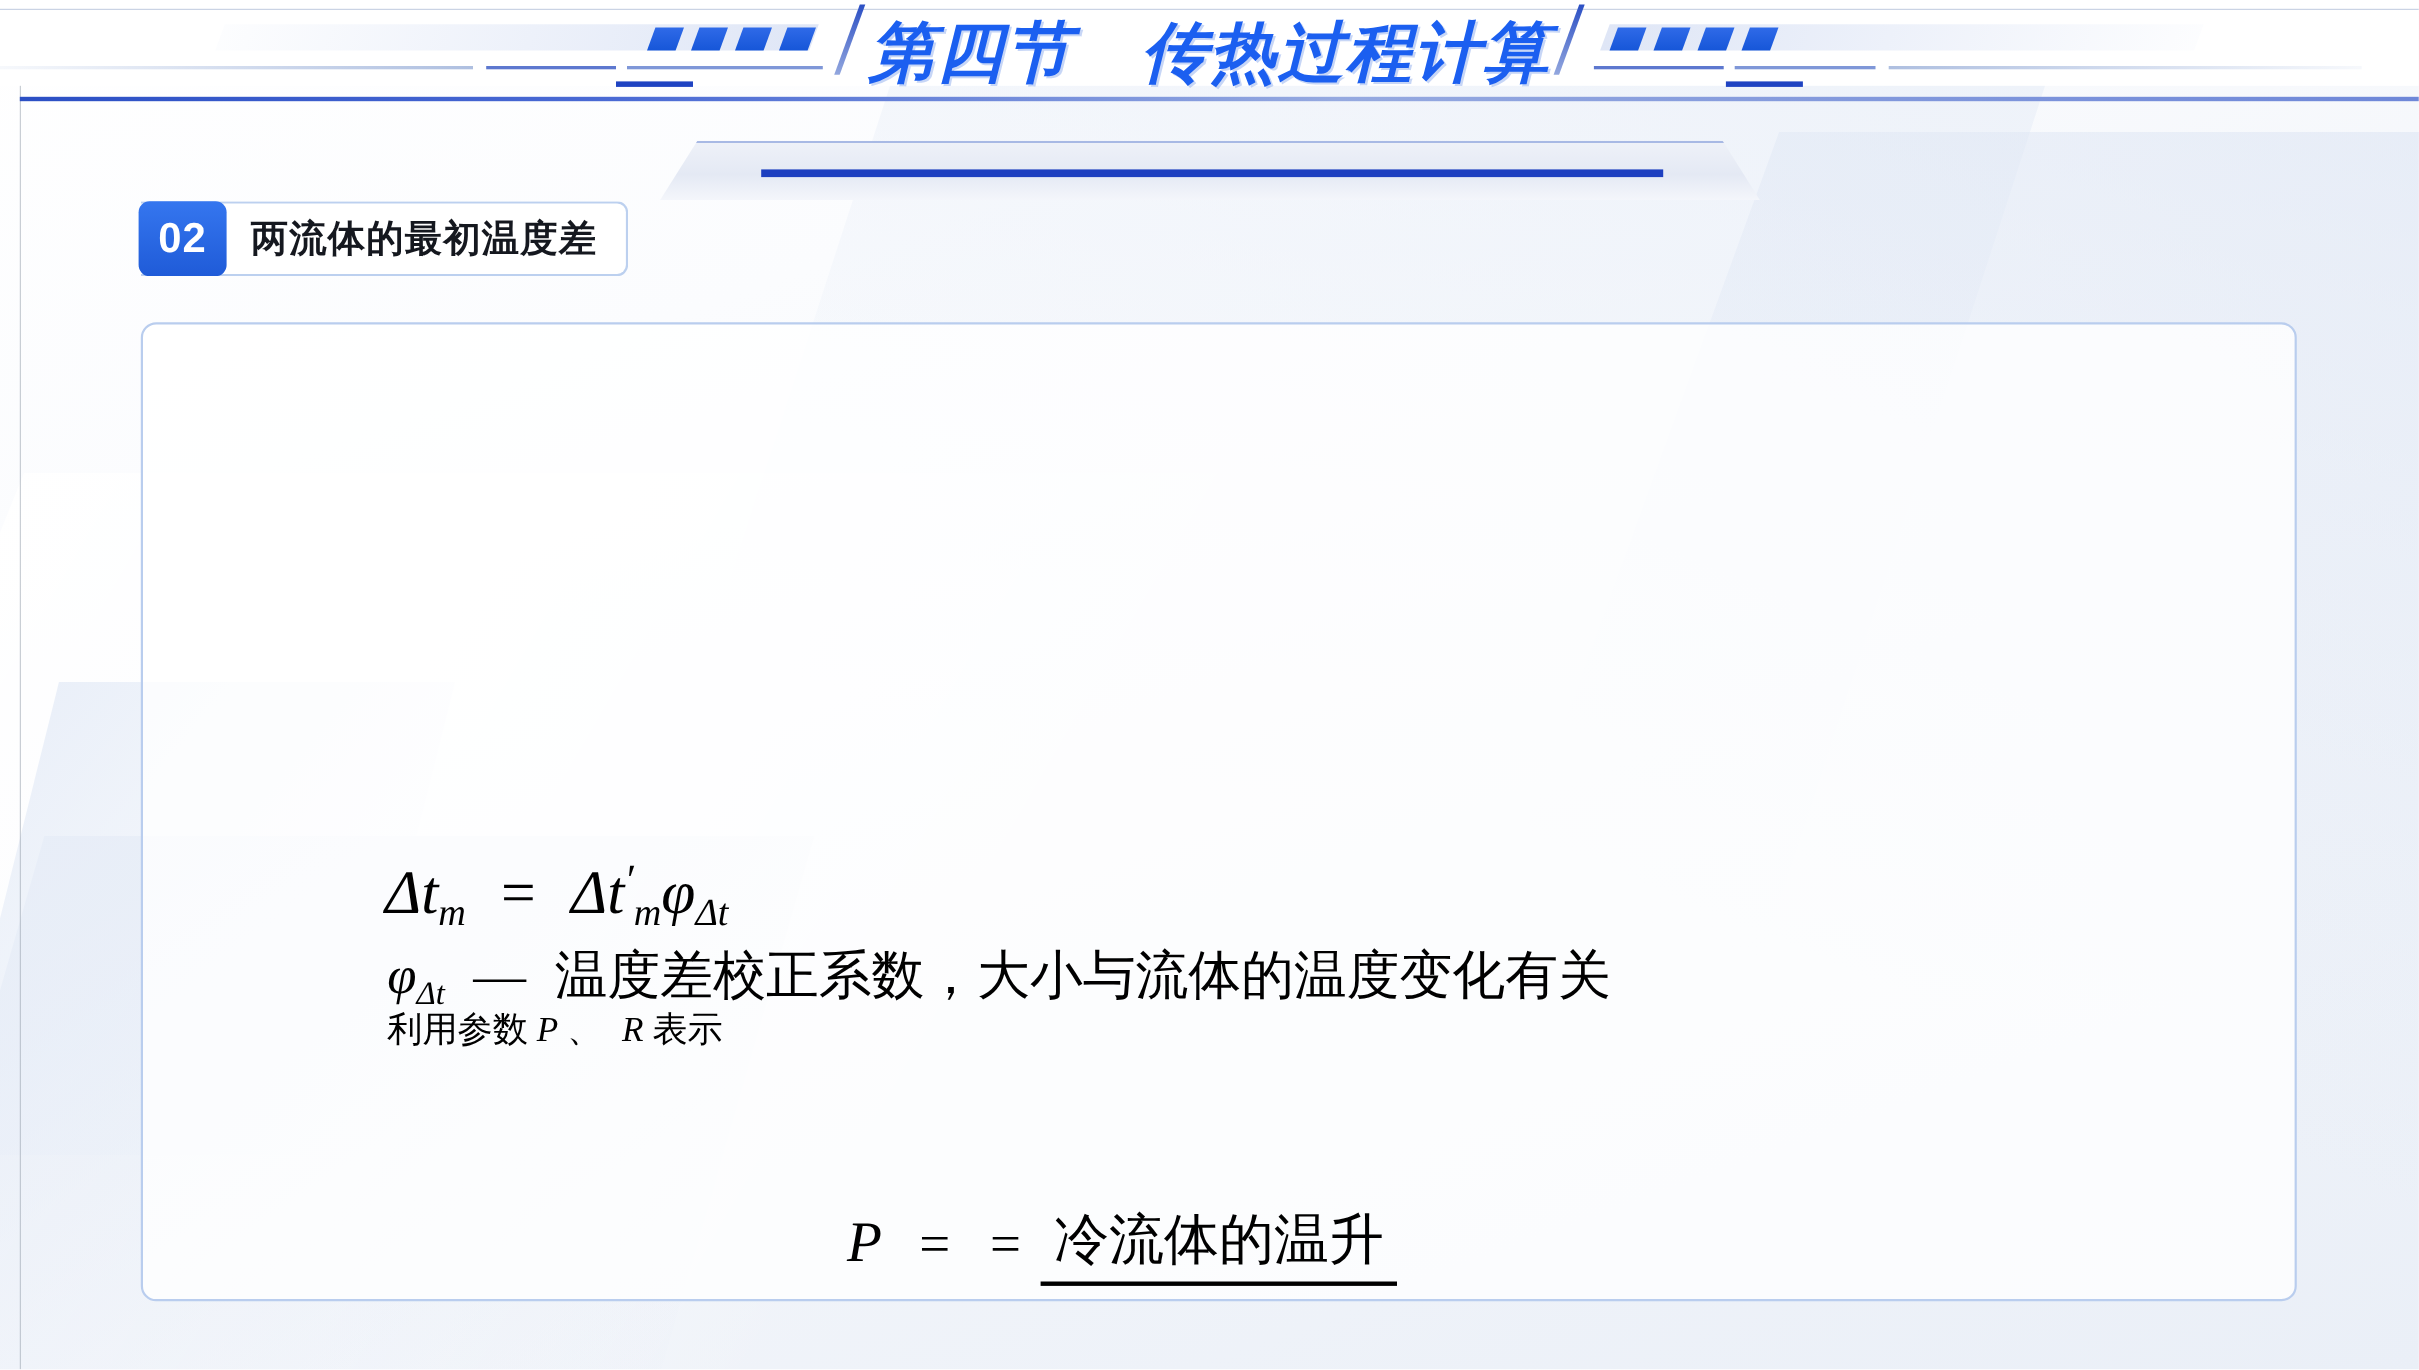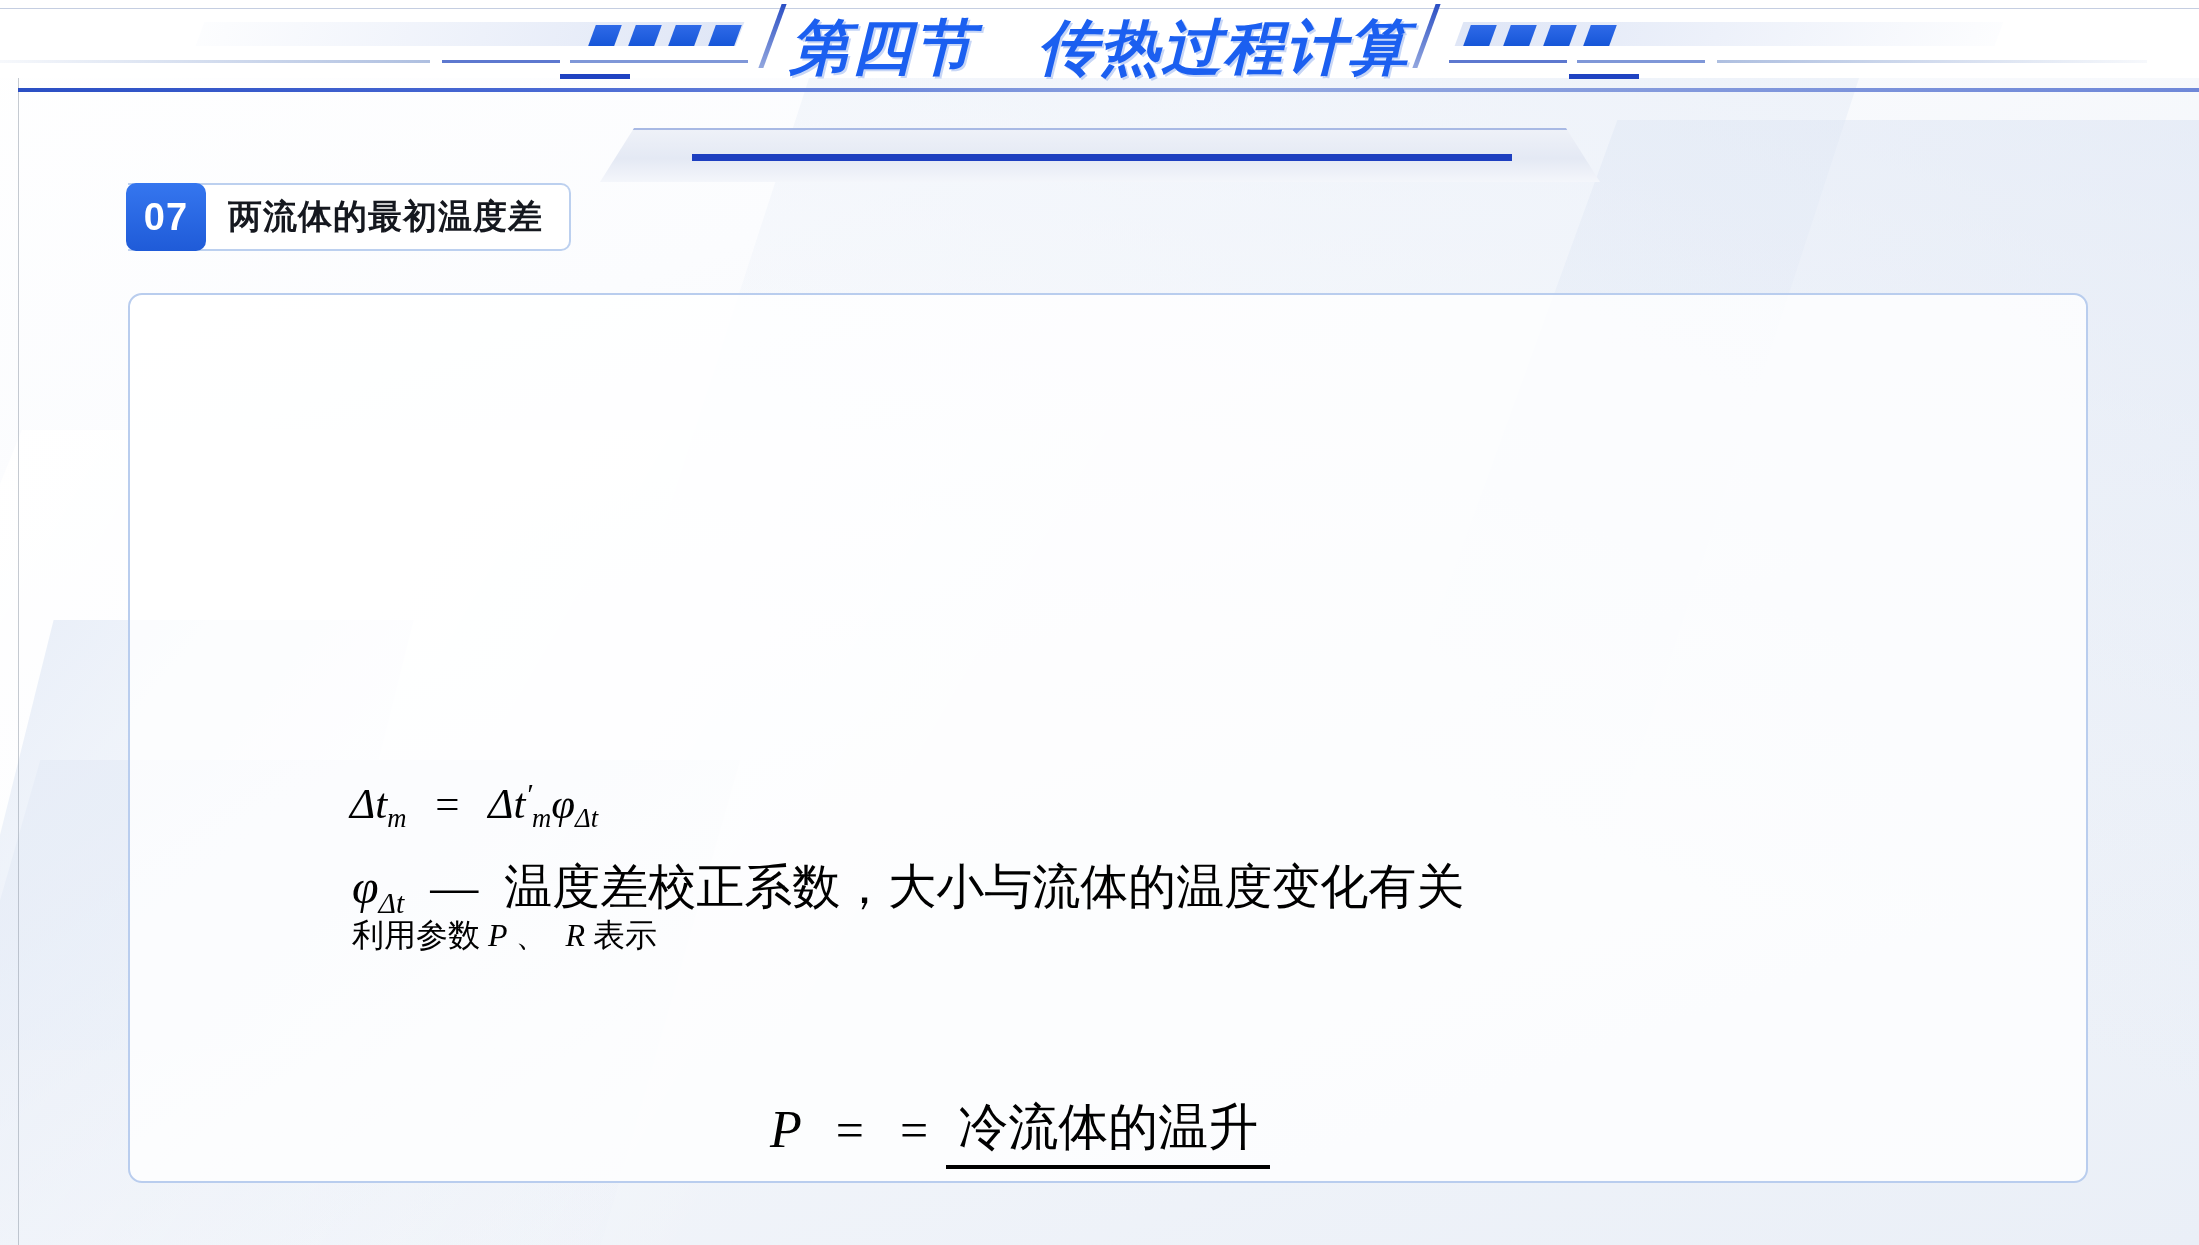--- a/index.html
+++ b/index.html
@@ -166,21 +166,21 @@
          font-family: "Liberation Serif", serif; }
   .sup-prime { font-size: 0.7em; vertical-align: 0.45em; }
 
   .hanserif { font-family: "Liberation Serif", serif; }
 
   .eq-line {
     position: absolute;
     font-family: "Liberation Serif", serif;
     color: #000;
   }
-  .eq1 { left: 220px; top: 482px; font-size: 43px; }
+  .eq1 { left: 220px; top: 482px; font-size: 56px; }
   .txt1 { left: 222px; top: 560px; font-size: 48px; }
   .txt2 { left: 222px; top: 619px; font-size: 32px; }
   .eq2 { left: 220px; top: 722px; font-size: 46px; }
 
   
   .frac-eq {
     position: absolute;
     display: flex; align-items: center;
     font-family: "Liberation Serif", serif; color: #000;
   }
@@ -248,21 +248,21 @@
   <div class="header-underline"></div>
 
   <div class="chev">
     <div class="chev-shape"></div>
     <div class="chev-rule"></div>
   </div>
   <div class="notch" style="left:560px; width:70px;"></div>
   <div class="notch" style="right:560px; width:70px;"></div>
 
   <div class="badge-wrap">
-    <div class="badge-num">07</div>
+    <div class="badge-num">02</div>
     <div class="badge-text">两流体的最初温度差</div>
   </div>
 
   <div class="card">
 
 
     <div class="eq-line eq1">
       <span class="m">Δ<i>t</i><span class="sub">m</span></span>
       <span class="mu" style="margin:0 18px;">=</span>
       <span class="m">Δ<i>t</i><span class="sup-prime">′</span><span class="sub">m</span>φ<span class="sub">Δt</span></span>

